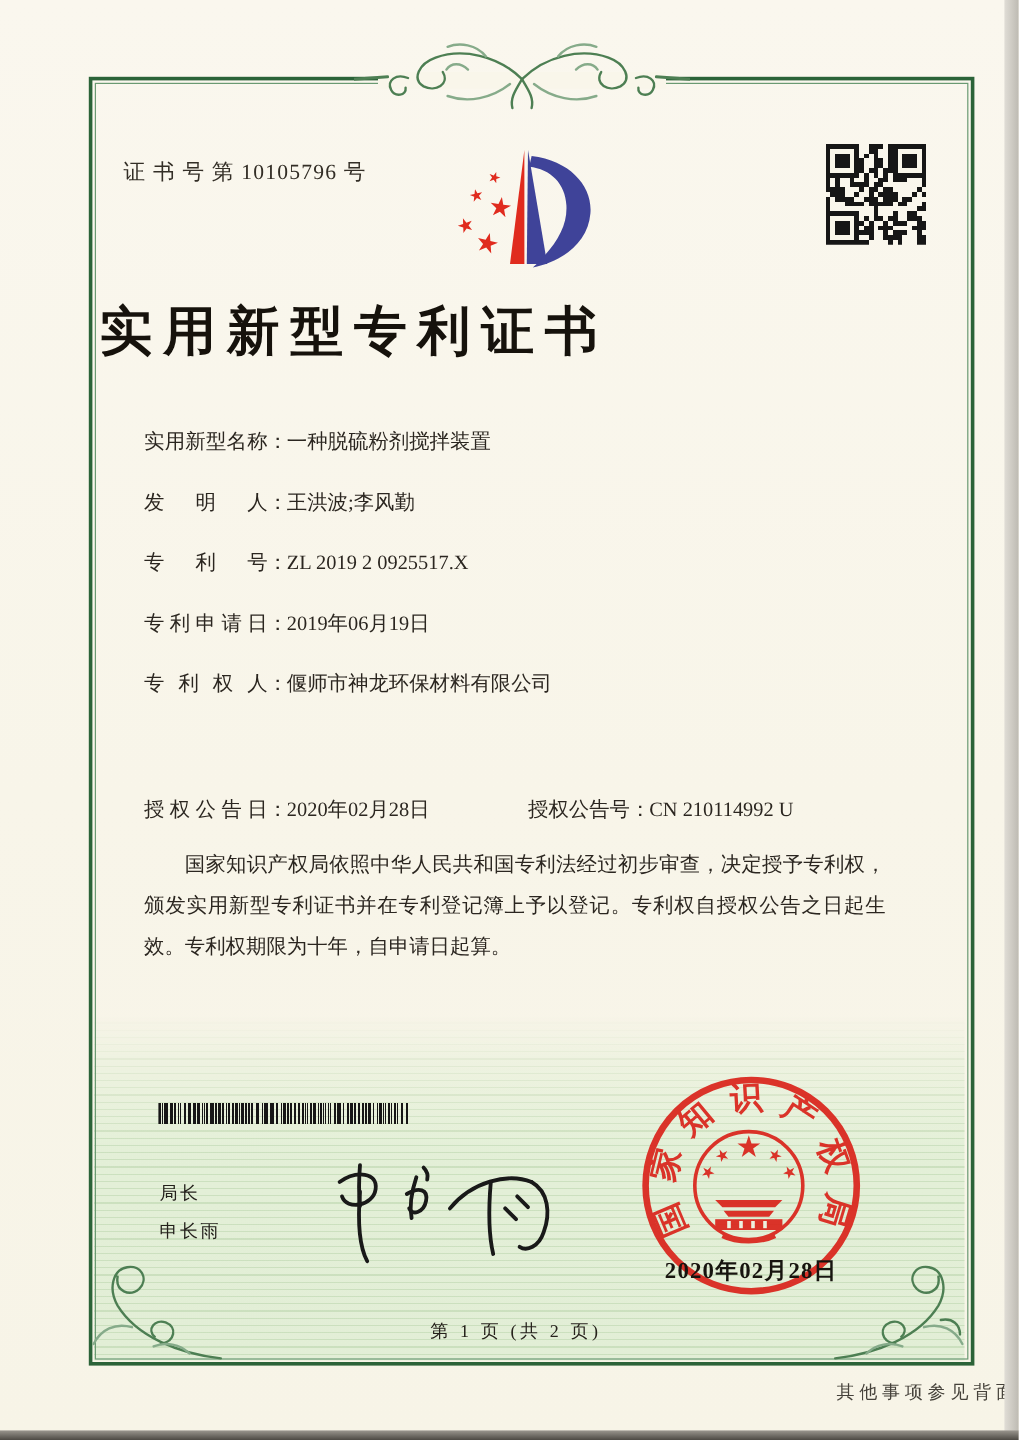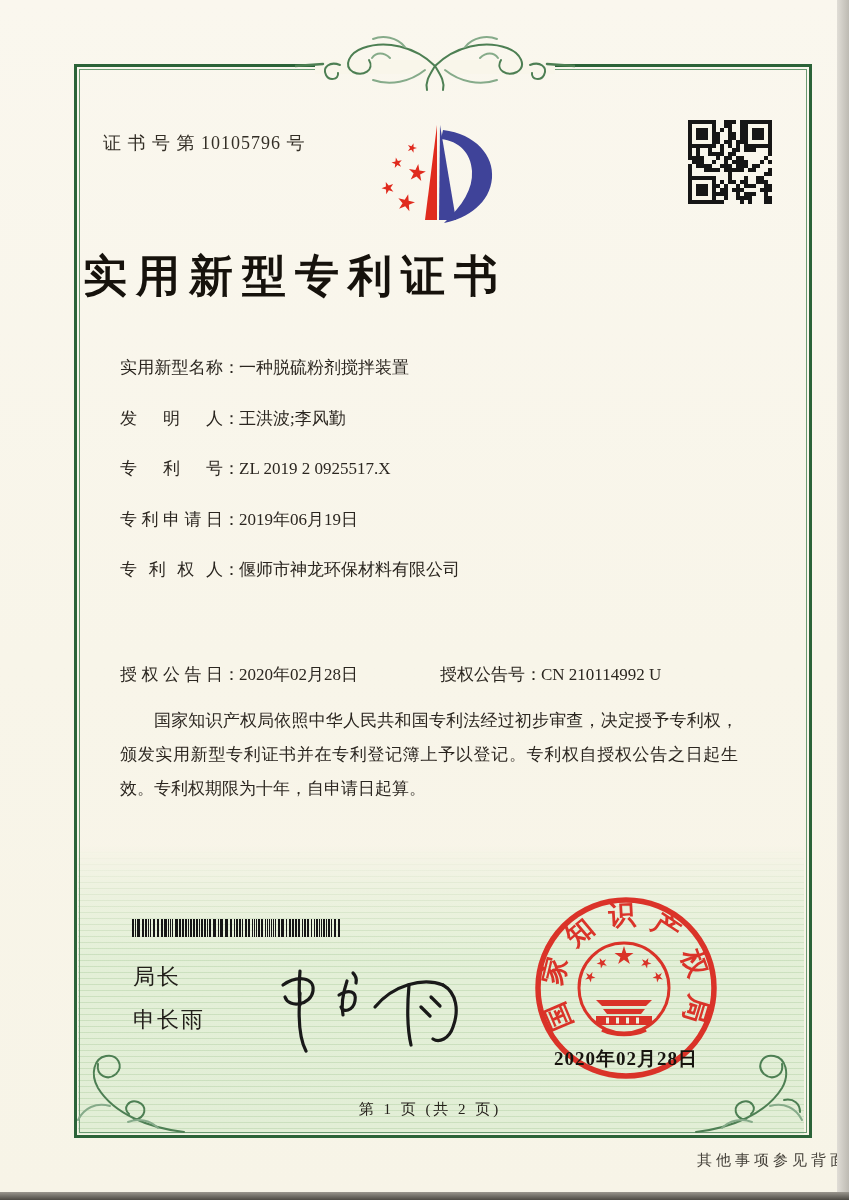--- a/index.html
+++ b/index.html
@@ -32,21 +32,21 @@
     font-size:44px;font-weight:bold;letter-spacing:9px;text-indent:9px;color:#16120c;}
   .fields{position:absolute;left:120px;top:356px;width:650px;font-size:17px;}
   .frow{height:50.5px;white-space:nowrap;}
   .flabel{display:inline-block;width:103px;text-align:justify;text-align-last:justify;vertical-align:top;}
   .fcolon{display:inline-block;width:16px;}
   .grant{position:absolute;left:120px;top:663px;width:650px;font-size:17px;white-space:nowrap;}
   .grant .col2{position:absolute;left:296px;top:0;margin-left:24px;}
   .paras{position:absolute;left:120px;top:704px;width:618px;font-size:17px;line-height:34px;text-align:justify;}
   .paras p{margin:0;text-indent:2em;}
   .barcode{position:absolute;left:132px;top:919px;}
-  .signer{position:absolute;left:133px;top:962px;font-size:22px;color:#23201b;}
+  .signer{position:absolute;left:133px;top:985px;font-size:15px;color:#23201b;}
   .signer div{margin-bottom:13px;letter-spacing:2px;}
   .signature{position:absolute;left:263px;top:963px;}
   .seal{position:absolute;left:526px;top:888px;opacity:.93;}
   .seal-date{position:absolute;left:526px;top:1046px;width:200px;text-align:center;
     font-size:19px;font-weight:bold;letter-spacing:1px;color:#17140f;}
   .pagefoot{position:absolute;left:64px;top:1100px;width:732px;text-align:center;
     font-size:15px;letter-spacing:3px;color:#26221c;}
   .backnote{position:absolute;left:0;top:1151px;width:849px;text-align:right;
     font-size:15px;letter-spacing:4px;color:#45413a;}
   .ornament{position:absolute;}

